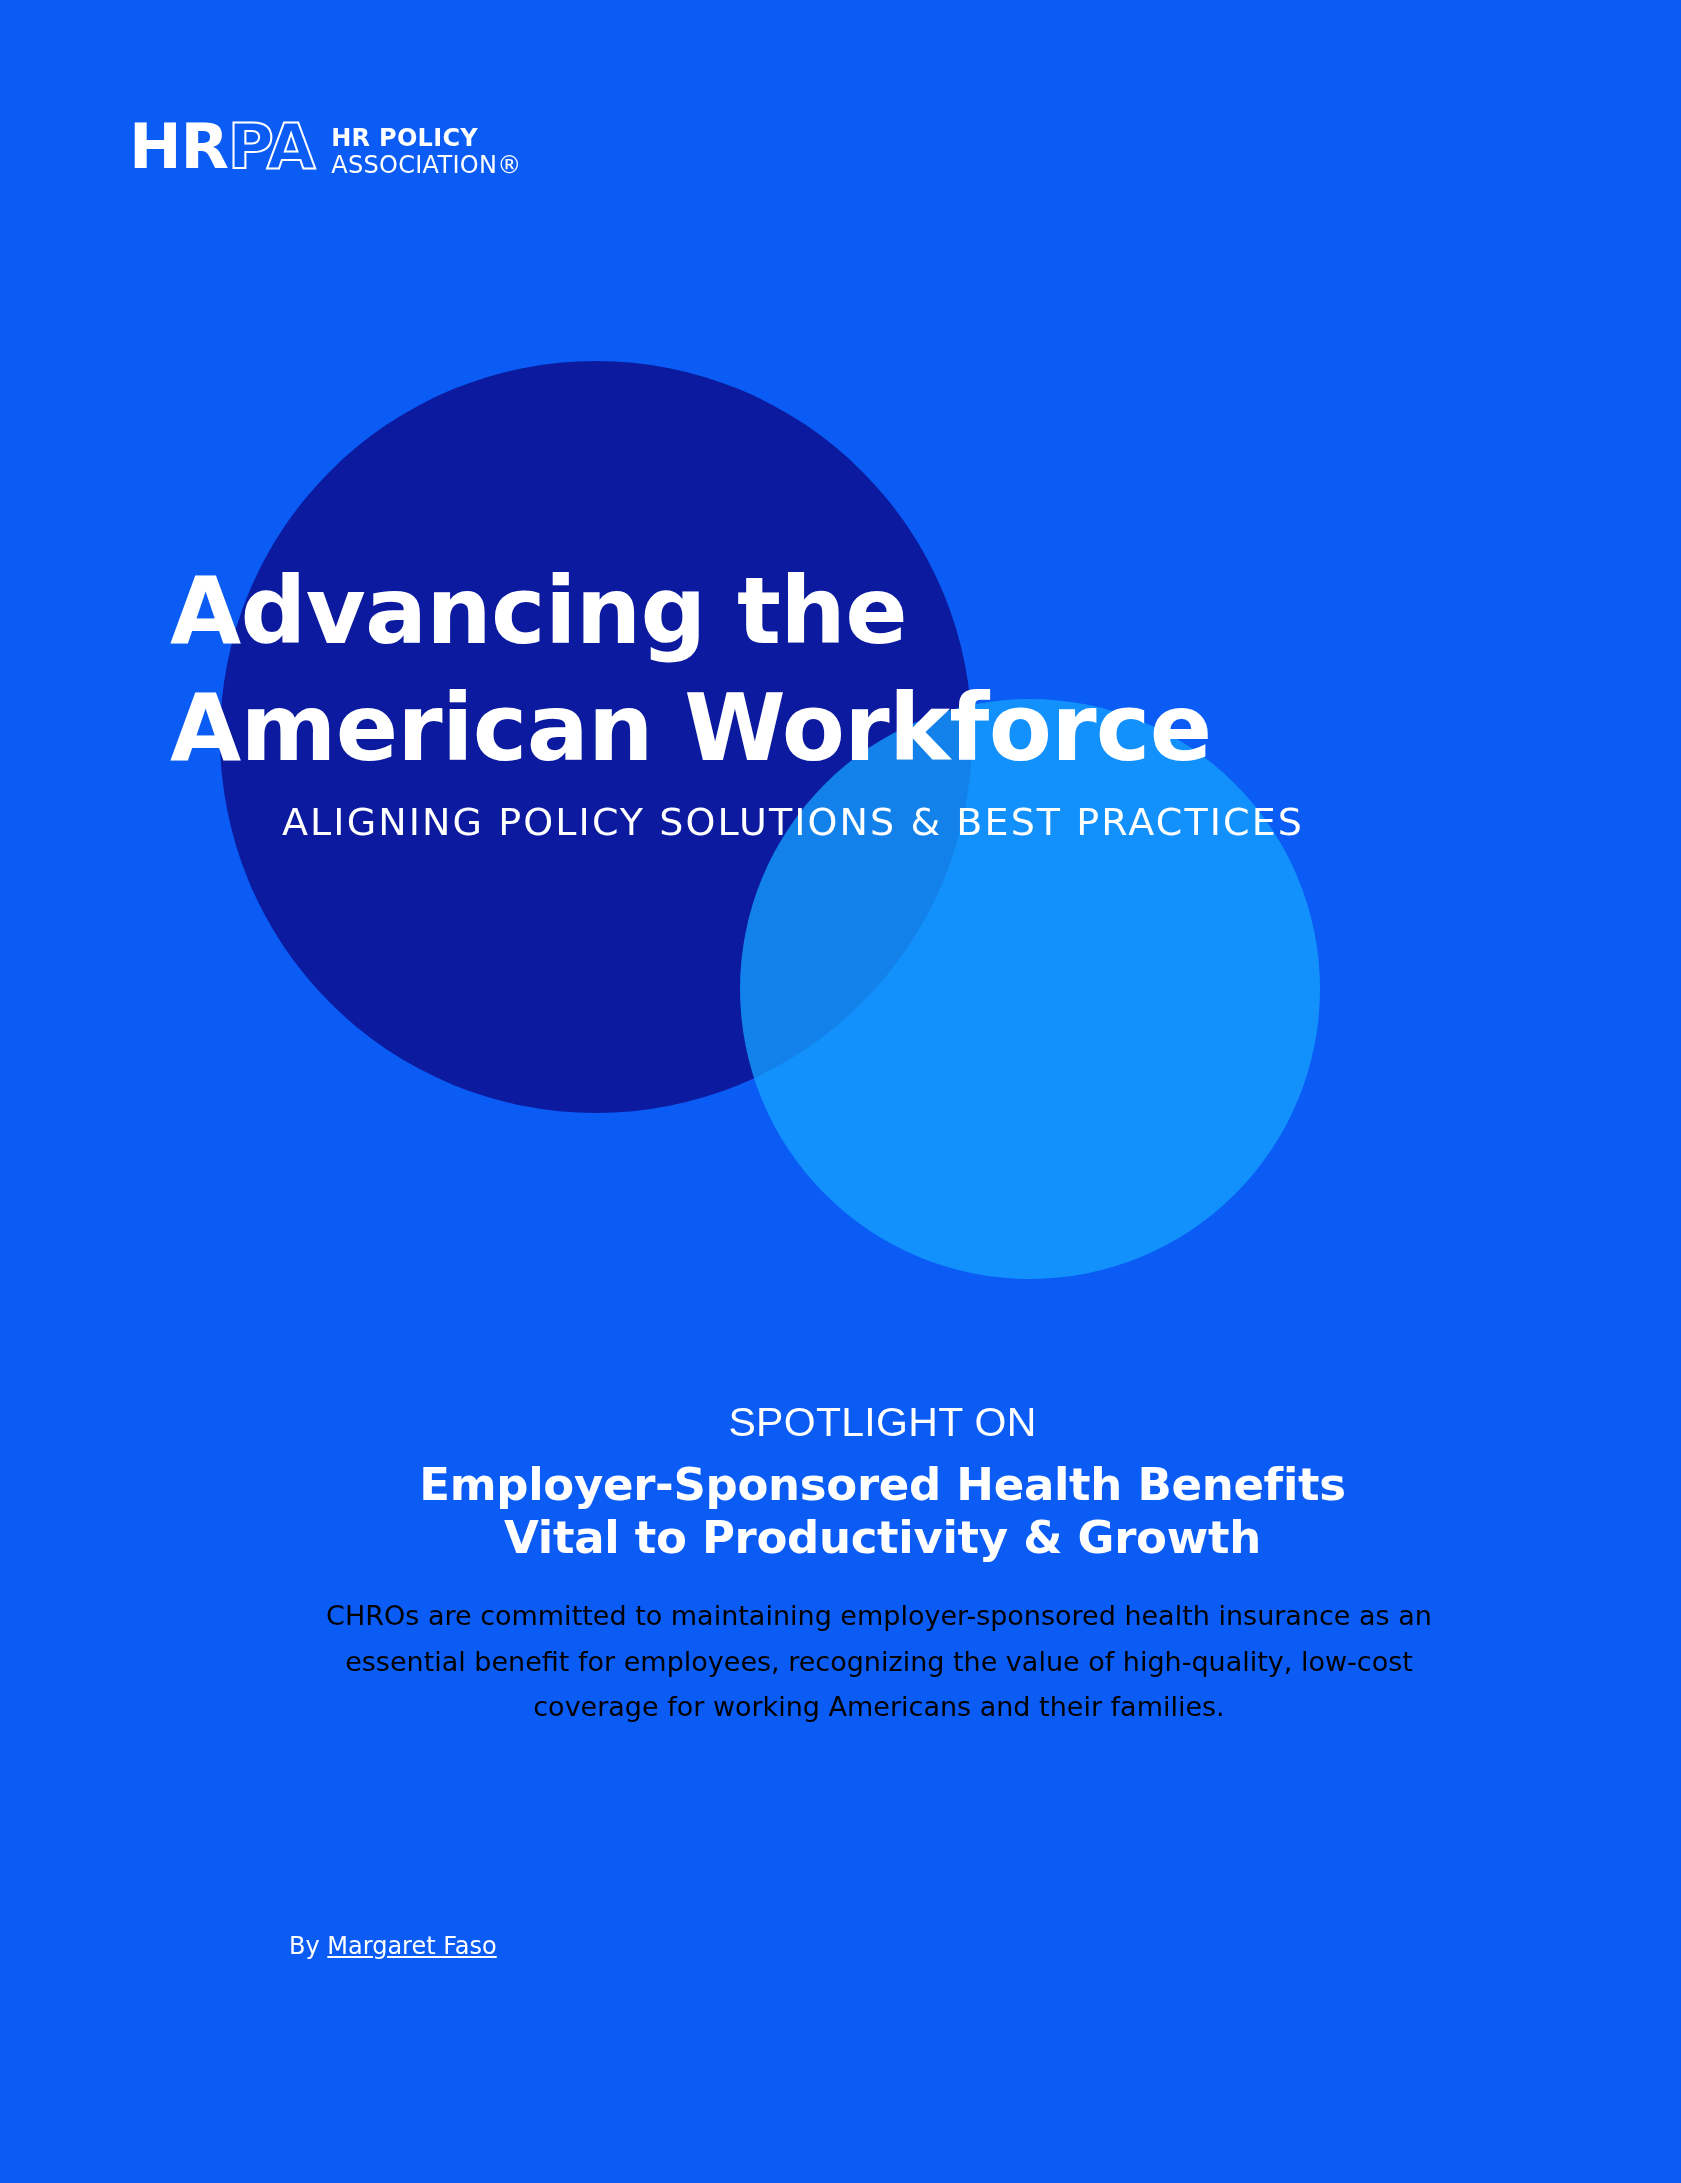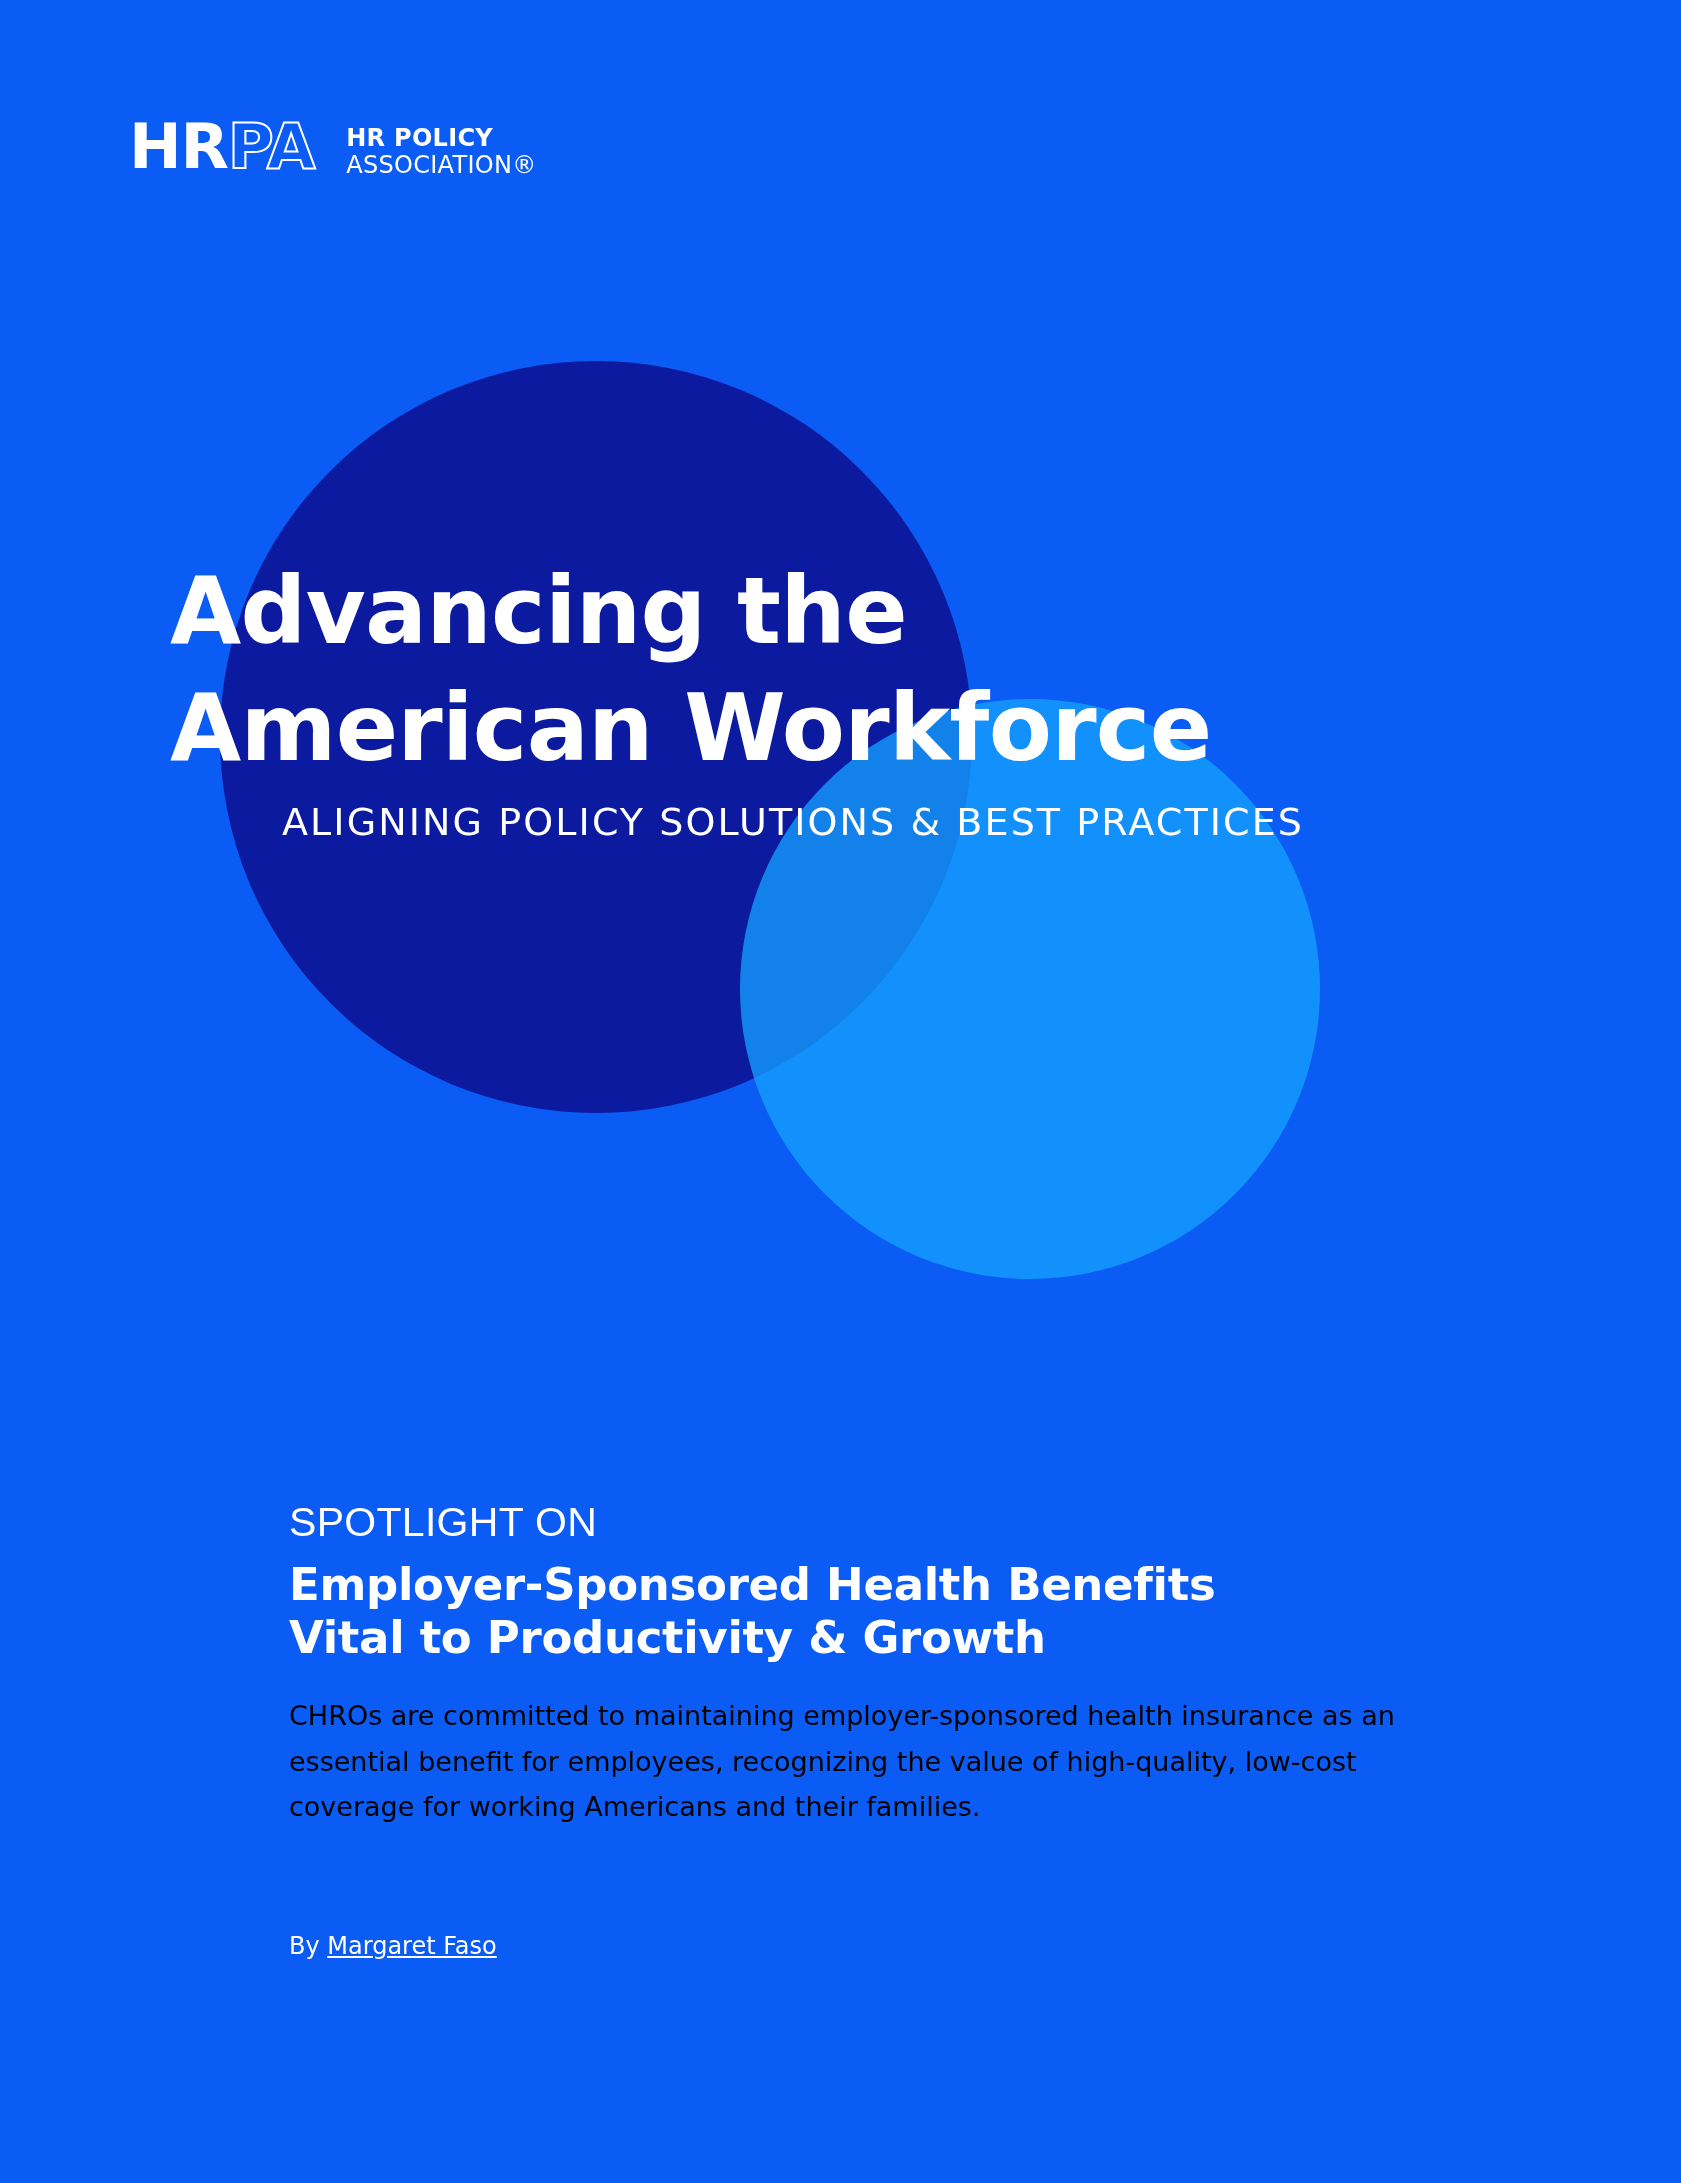--- a/index.html
+++ b/index.html
@@ -18,21 +18,21 @@
   
   .logo-block {
     position: absolute;
     left: 129px;
     top: 116px;
     width: 725px;
   }
   .logo-row {
     display: flex;
     align-items: flex-start;
-    gap: 32px;
+    gap: 17px;
   }
   .logo-mark {
     position: relative;
     height: 61px;
     line-height: 61px;
   }
   .logo-mark-text {
     font-family: "DejaVu Sans", sans-serif;
     font-weight: 700;
     font-size: 63px;
@@ -120,22 +120,23 @@
     font-weight: 400;
     font-size: 38px;
     letter-spacing: 2.1px;
     margin: 12px 0 0 112px;
   }
 
   
   .spotlight {
     position: absolute;
     left: 289px;
-    top: 1499px;
+    top: 1399px;
     width: 1187px;
+    text-align: center;
   }
   .spotlight-eyebrow {
     color: #ffffff;
     font-family: "Liberation Sans", sans-serif;
     font-weight: 400;
     font-size: 41px;
     letter-spacing: 0.3px;
     margin-bottom: 13px;
   }
   .spotlight-head {

